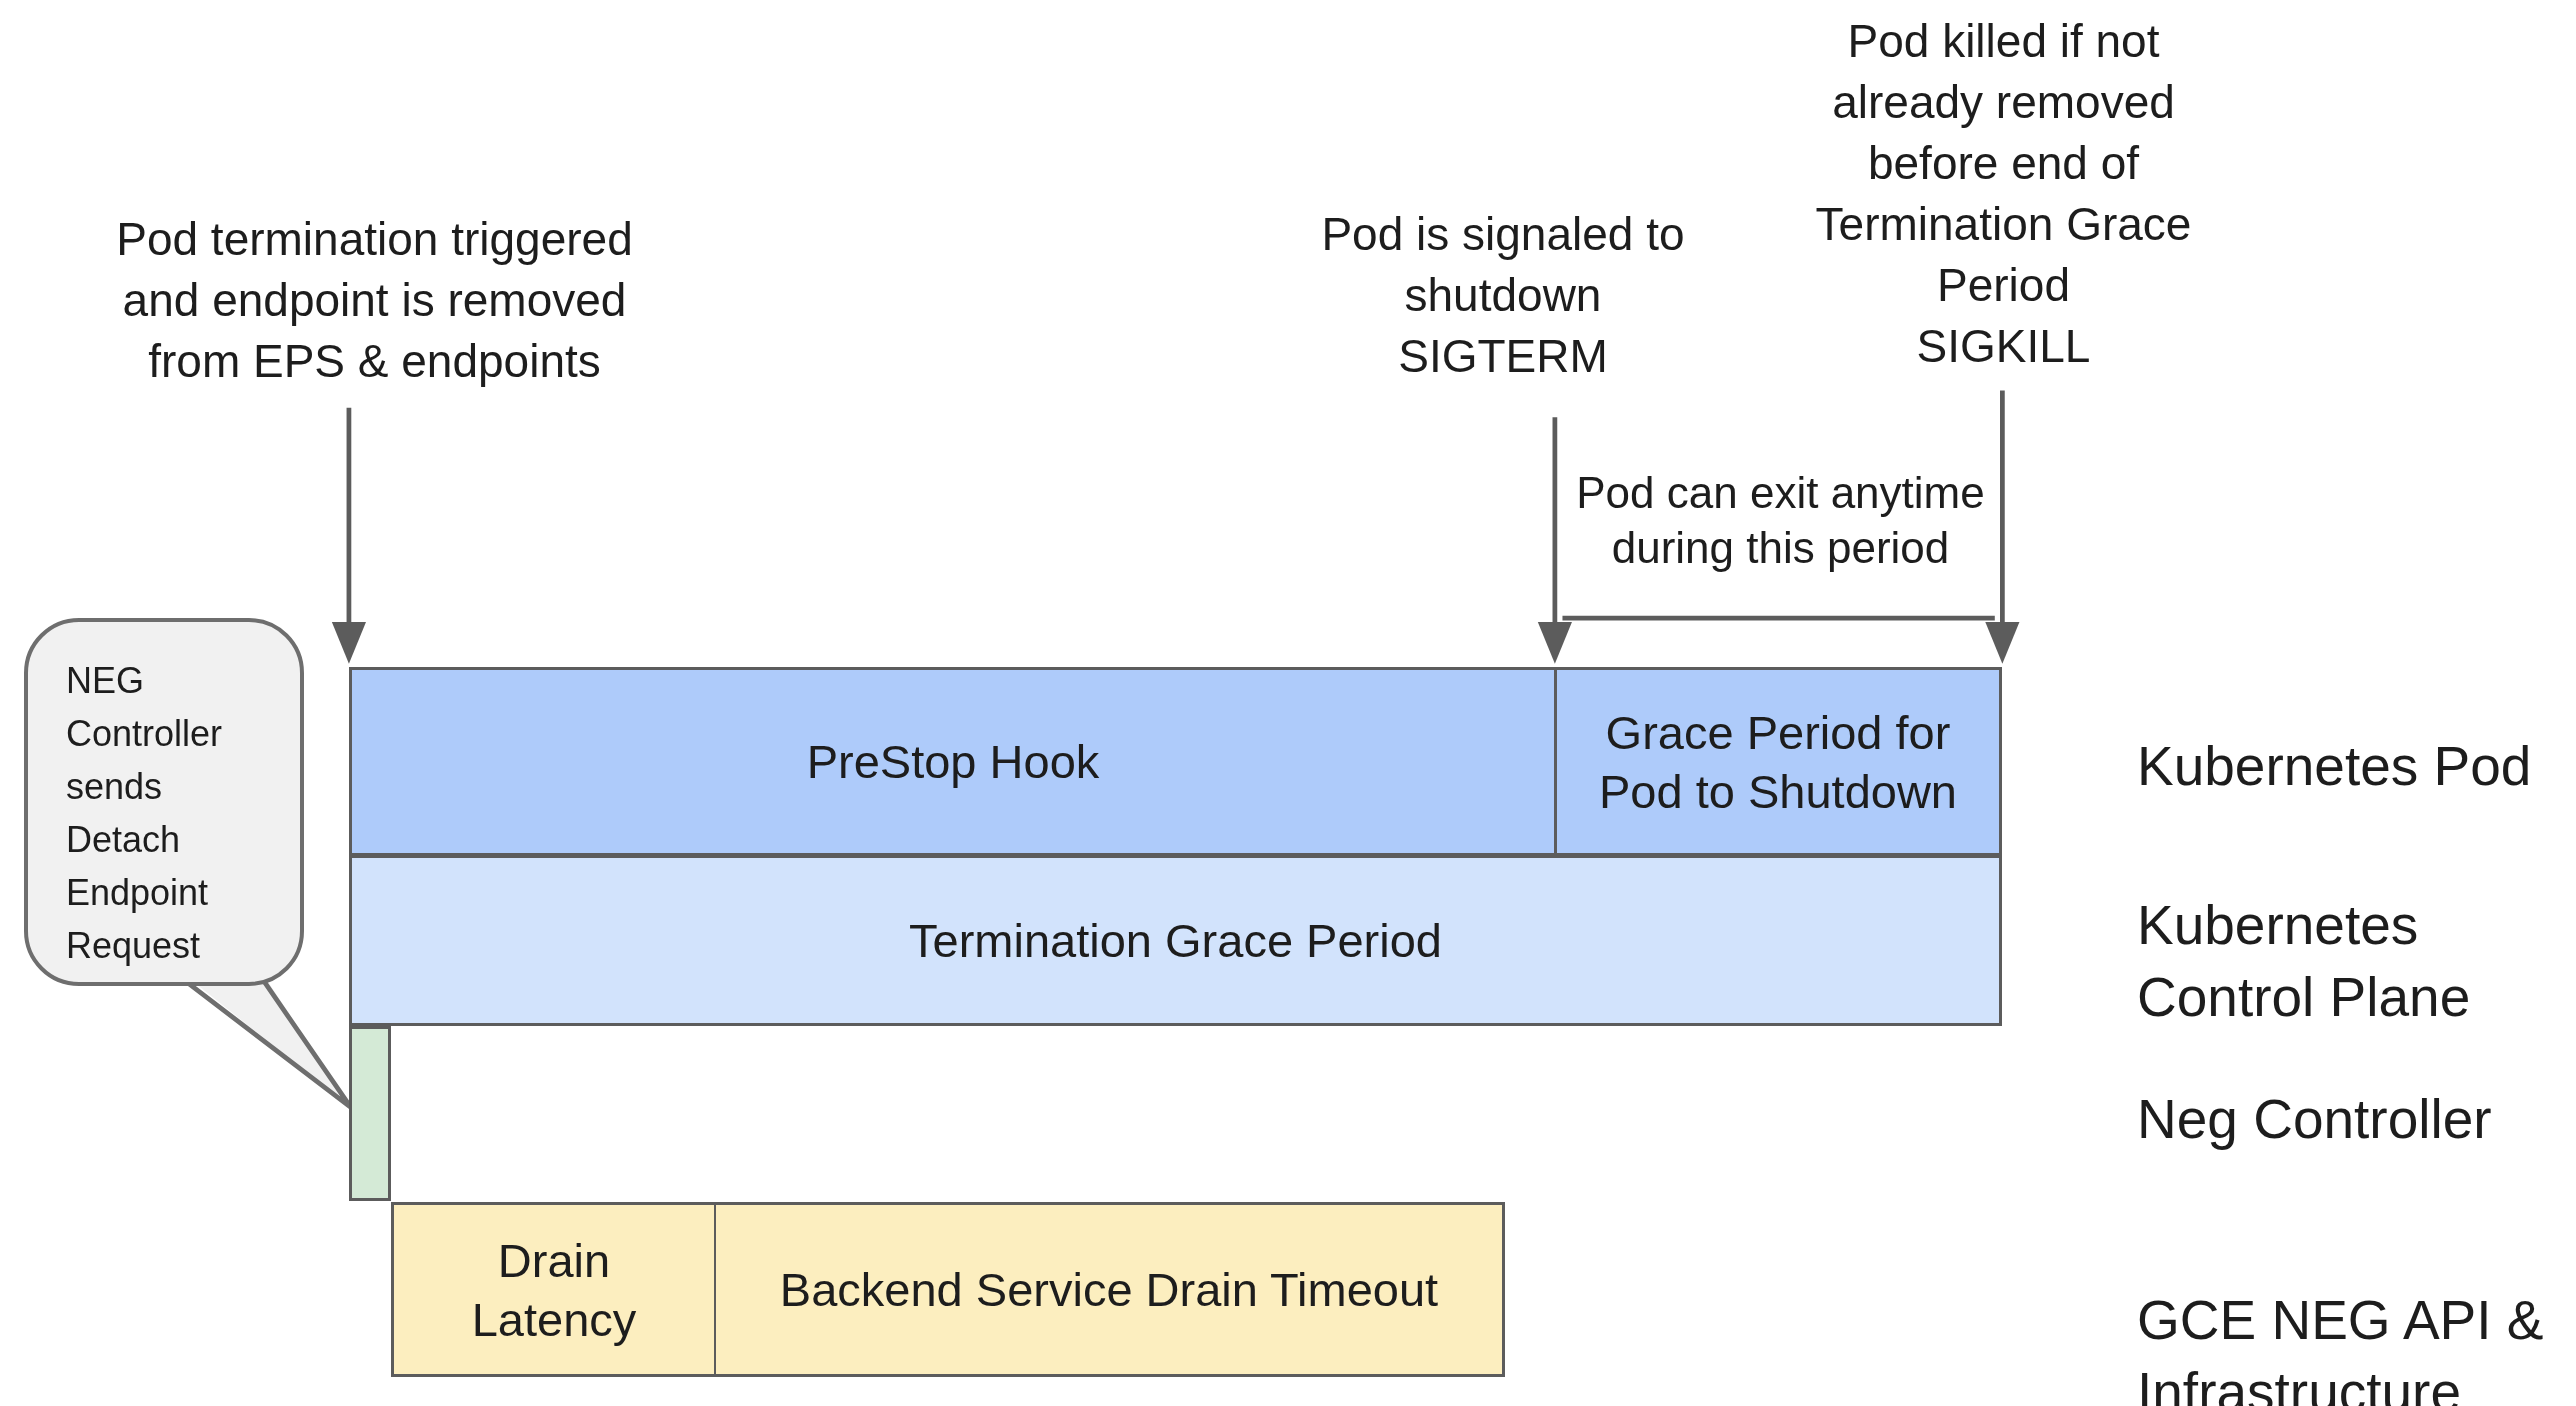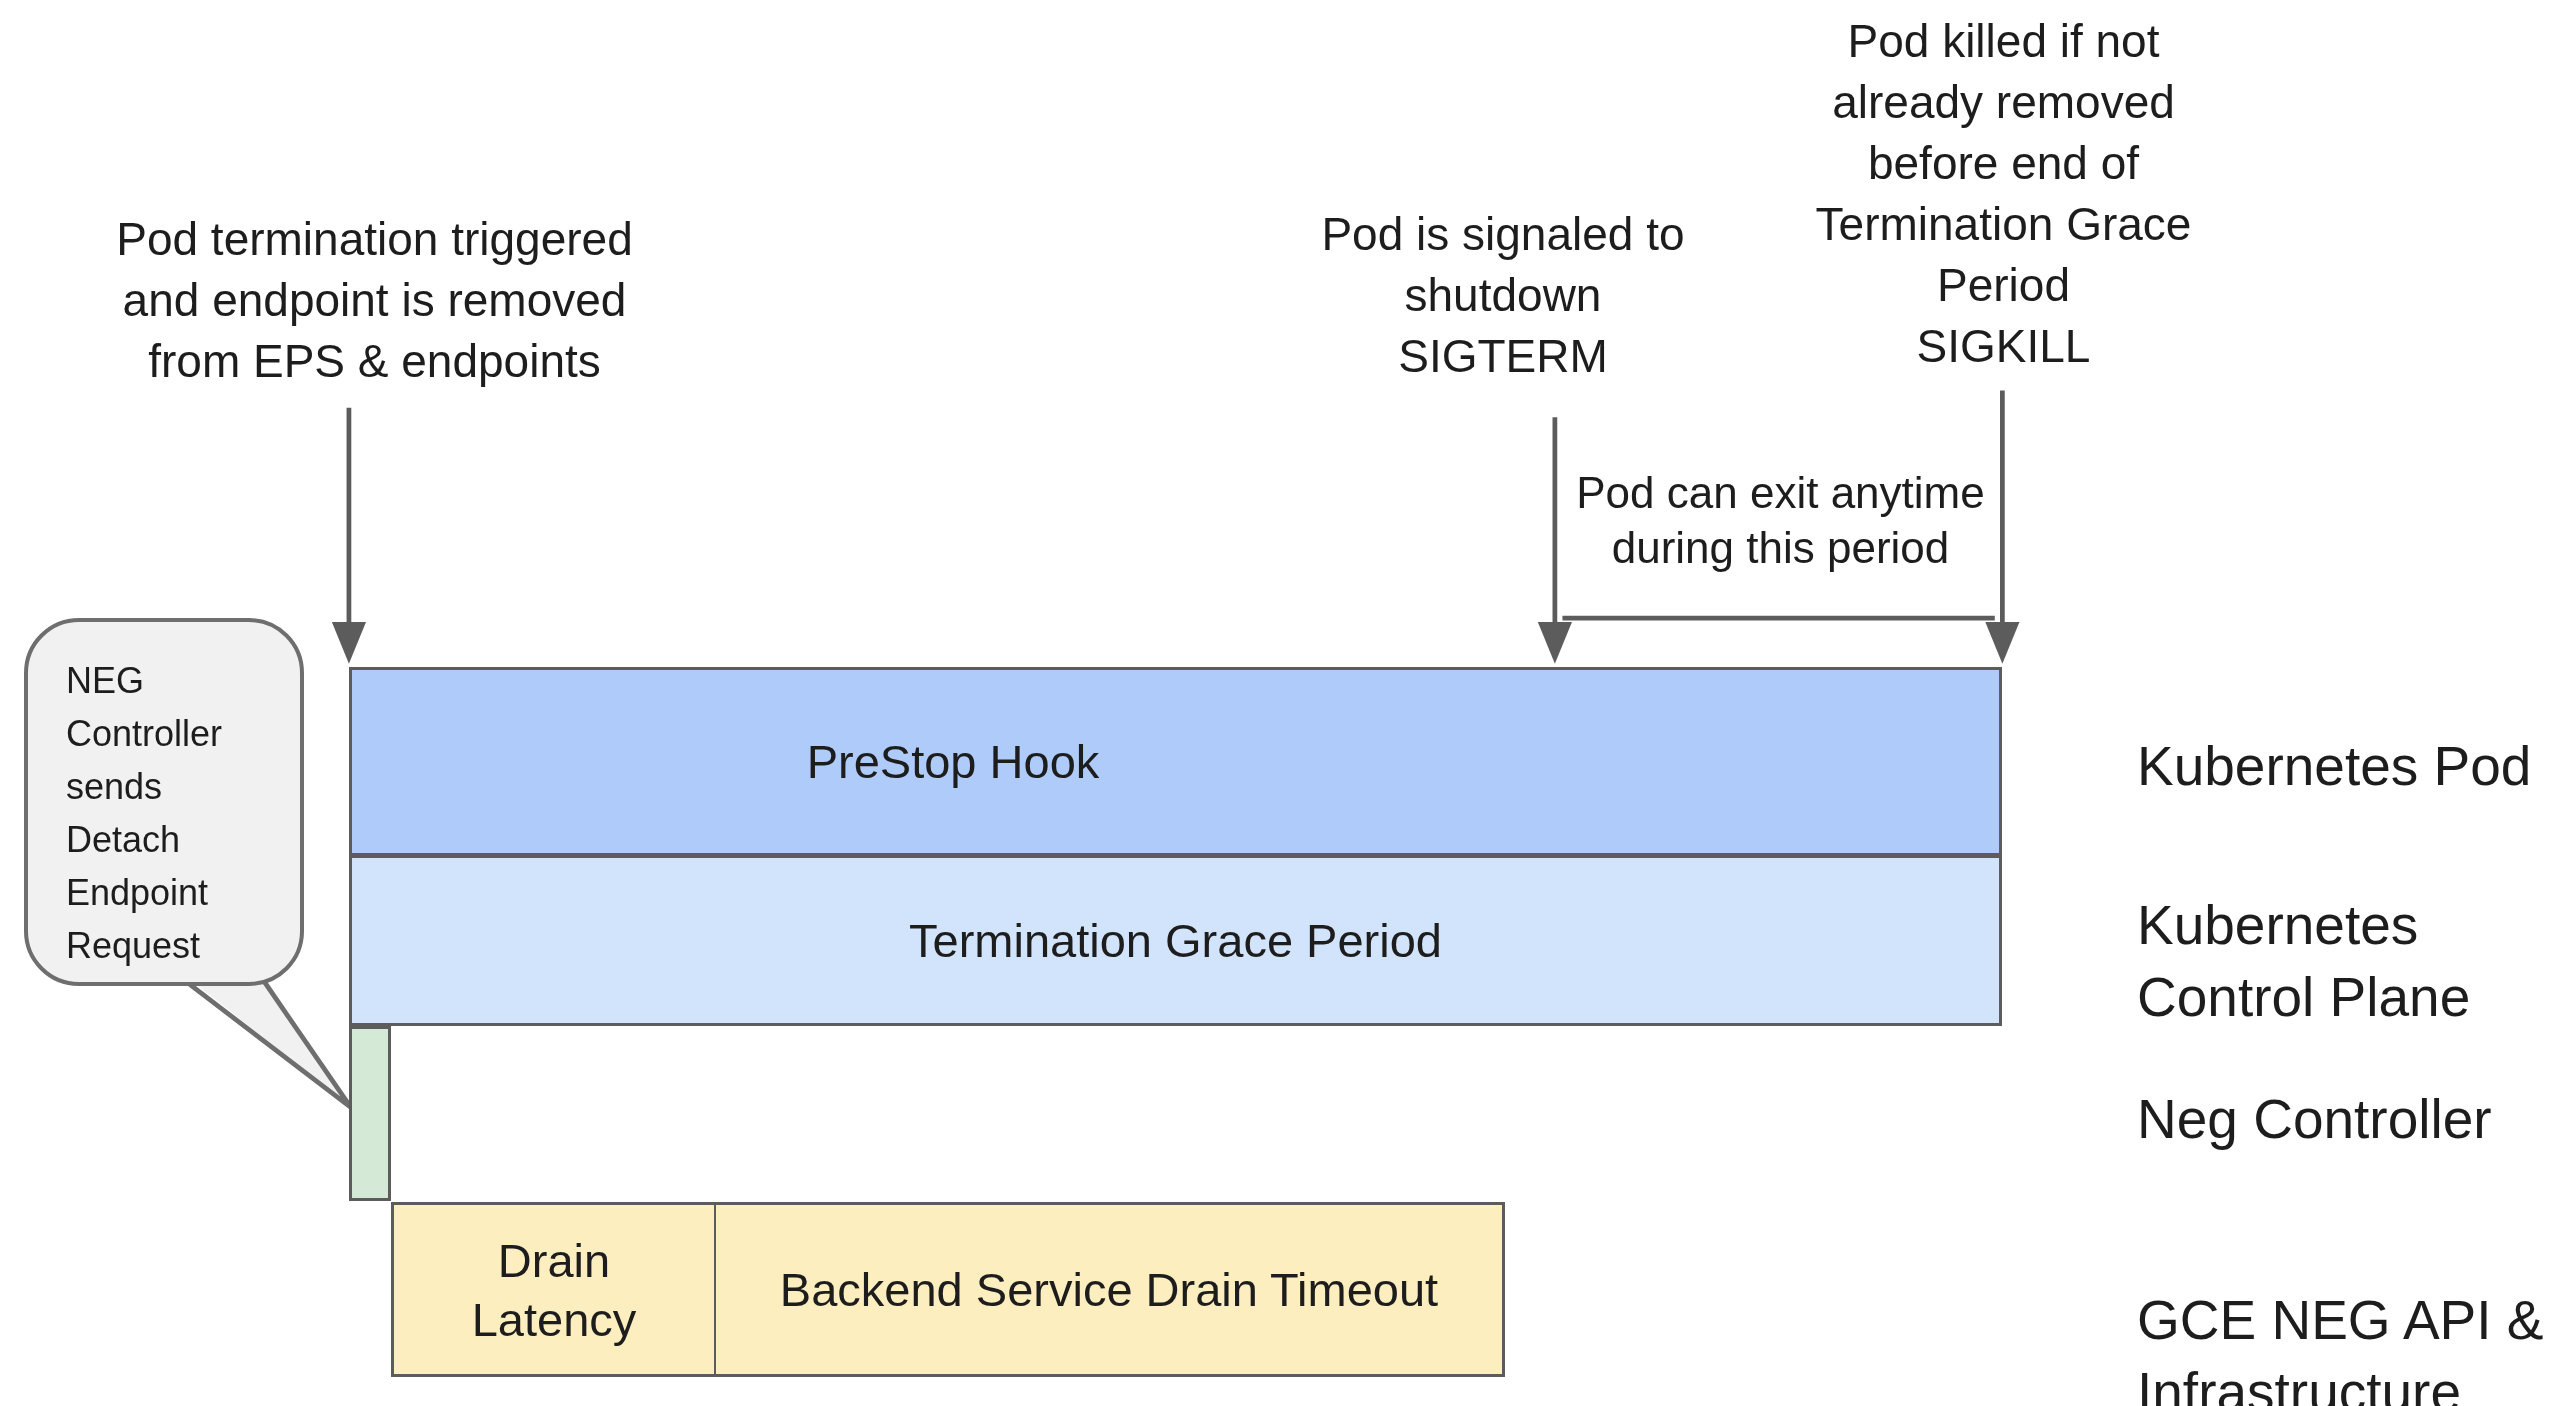--- a/index.html
+++ b/index.html
@@ -76,20 +76,22 @@
     <line x1="1648" y1="652" x2="2104" y2="652" stroke="#5c5c5c" stroke-width="5"></line>
 
     <g>
       <polygon points="197,1030 279,1030 370,1168" fill="#f1f1f1"></polygon>
       <path d="M197,1036 L370,1168 L279,1036" fill="none" stroke="#6e6e6e" stroke-width="5"></path>
     </g>
   </svg>
 
   <div class="bar" id="row-pod">
     <div class="bar-seg seg-left">PreStop Hook</div>
+    <div class="bar-seg seg-right">Grace Period for
+Pod to Shutdown</div>
   </div>
 
   <div class="bar" id="row-cp">
     <div class="bar-seg seg-left">Termination Grace Period</div>
   </div>
 
   <div class="bar" id="bar-neg"></div>
 
   <div class="bar" id="row-gce">
     <div class="bar-seg seg-left">Drain

